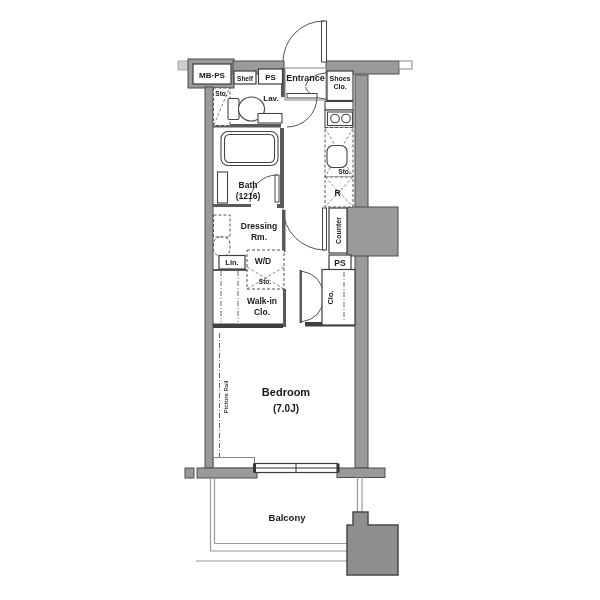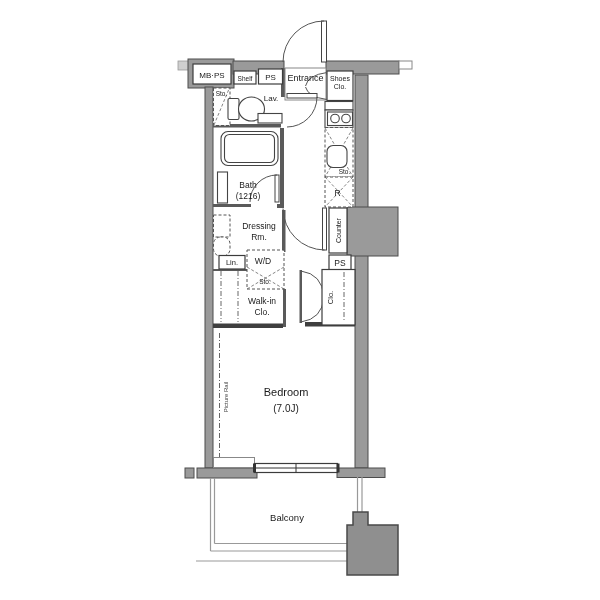--- a/index.html
+++ b/index.html
@@ -1,16 +1,16 @@
 <!DOCTYPE html>
 <html><head>
 <meta charset="utf-8">
 <style>
   html,body{margin:0;padding:0;background:#ffffff;}
-  .stage{width:600px;height:600px;position:relative;background:#ffffff;overflow:hidden;}
+  .stage{width:600px;height:600px;position:relative;background:#ffffff;overflow:hidden;font-weight:bold;}
   svg{display:block;}
   svg text{font-family:"Liberation Sans","DejaVu Sans",sans-serif;fill:#1a1a1a;}
   .tc{text-anchor:middle;}
   .t6{font-size:6px;}  .t65{font-size:6.5px;} .t7{font-size:7px;} .t75{font-size:7.5px;}
   .t8{font-size:8px;}  .t85{font-size:8.5px;} .t9{font-size:9px;} .t95{font-size:9.5px;}
   .t10{font-size:10px;} .t11{font-size:11px;}
   .muted{fill:#444444;}
   .wall{fill:#9a9a9a;stroke:#4c4c4c;stroke-width:1;}
   .wall-light{fill:#cfcfcf;stroke:#9a9a9a;stroke-width:0.8;}
   .wall-dark{fill:#3f3f3f;stroke:none;}

